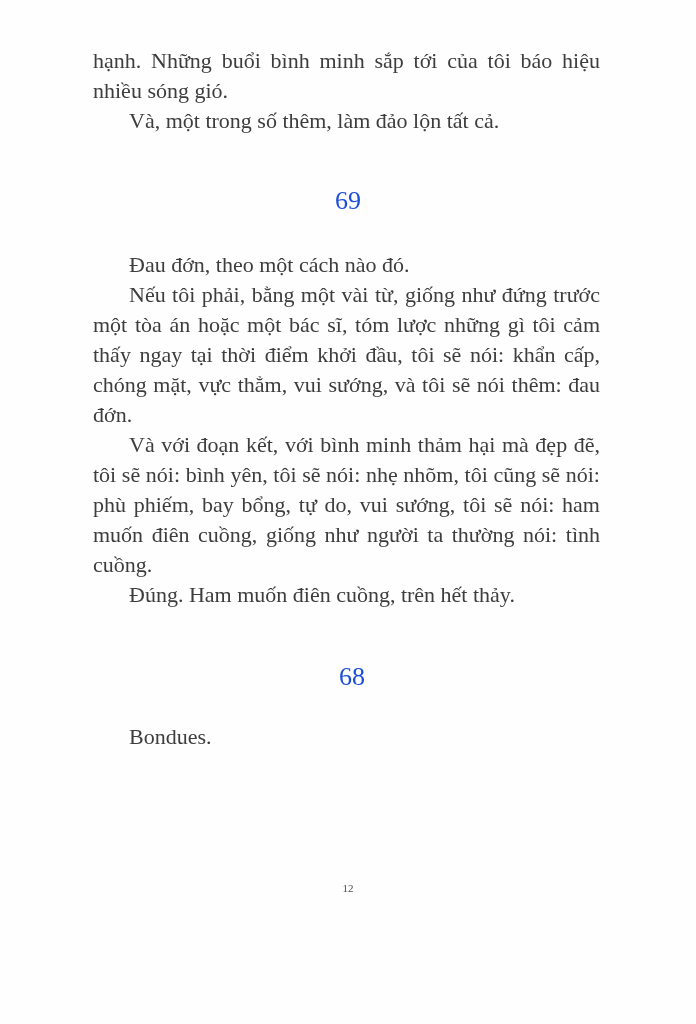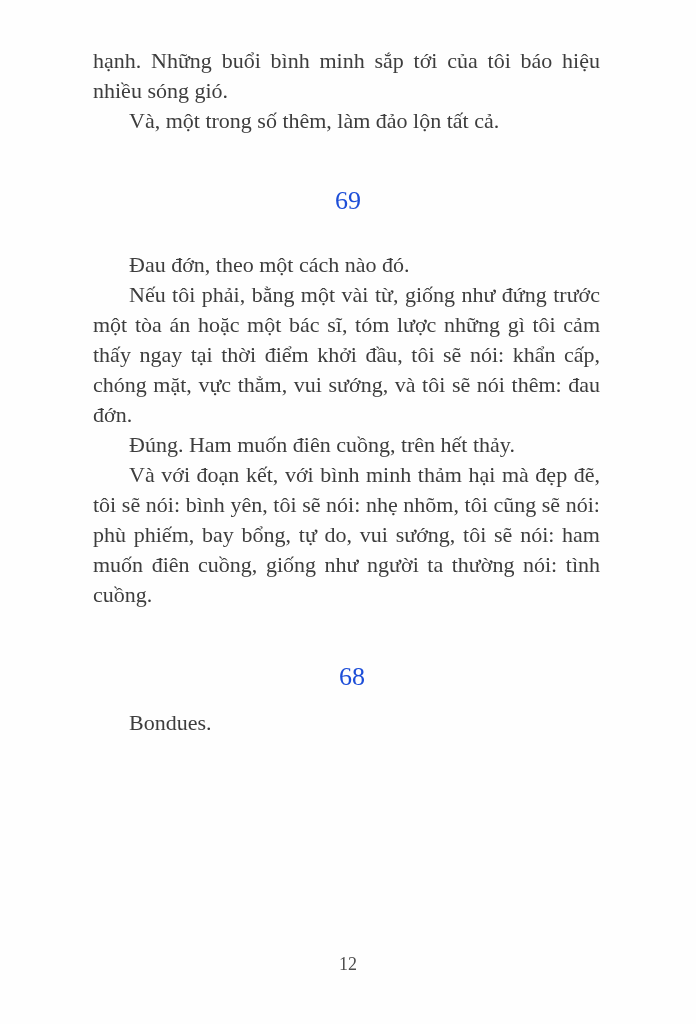--- a/index.html
+++ b/index.html
@@ -46,55 +46,55 @@
     margin-top: 50px;
     text-align: center;
     font-size: 26px;
     line-height: 30px;
     color: #1d4ed8;
   }
   .section-body {
     margin-top: 34px;
   }
   .section-body-68 {
-    margin-top: 16px;
+    margin-top: 30px;
   }
   .section-number-68 {
     margin-top: 52px;
     padding-left: 8px;
   }
   .page-number {
     position: absolute;
-    top: 952px;
+    top: 876px;
     left: 0;
     width: 100%;
     text-align: center;
-    font-size: 18px;
+    font-size: 11px;
     line-height: 24px;
     color: #4d4d4d;
   }
 </style>
 </head>
 <body>
 
 <div class="page">
 
 
   <div class="text-block intro-block">
     <p>hạnh. Những buổi bình minh sắp tới của tôi báo hiệu nhiều sóng gió.</p>
     <p class="indent">Và, một trong số thêm, làm đảo lộn tất cả.</p>
   </div>
 
   <div class="section-number">69</div>
 
   <div class="text-block section-body">
     <p class="indent">Đau đớn, theo một cách nào đó.</p>
     <p class="indent">Nếu tôi phải, bằng một vài từ, giống như đứng trước một tòa án hoặc một bác sĩ, tóm lược những gì tôi cảm thấy ngay tại thời điểm khởi đầu, tôi sẽ nói: khẩn cấp, chóng mặt, vực thẳm, vui sướng, và tôi sẽ nói thêm: đau đớn.</p>
+    <p class="indent">Và với đoạn kết, với bình minh thảm hại mà đẹp đẽ, tôi sẽ nói: bình yên, tôi sẽ nói: nhẹ nhõm, tôi cũng sẽ nói: phù phiếm, bay bổng, tự do, vui sướng, tôi sẽ nói: ham muốn điên cuồng, giống như người ta thường nói: tình cuồng.</p>
     <p class="indent">Đúng. Ham muốn điên cuồng, trên hết thảy.</p>
-    <p class="indent">Và với đoạn kết, với bình minh thảm hại mà đẹp đẽ, tôi sẽ nói: bình yên, tôi sẽ nói: nhẹ nhõm, tôi cũng sẽ nói: phù phiếm, bay bổng, tự do, vui sướng, tôi sẽ nói: ham muốn điên cuồng, giống như người ta thường nói: tình cuồng.</p>
   </div>
 
   <div class="section-number section-number-68">68</div>
 
   <div class="text-block section-body section-body-68">
     <p class="indent">Bondues.</p>
   </div>
 
   <div class="page-number">12</div>
 

